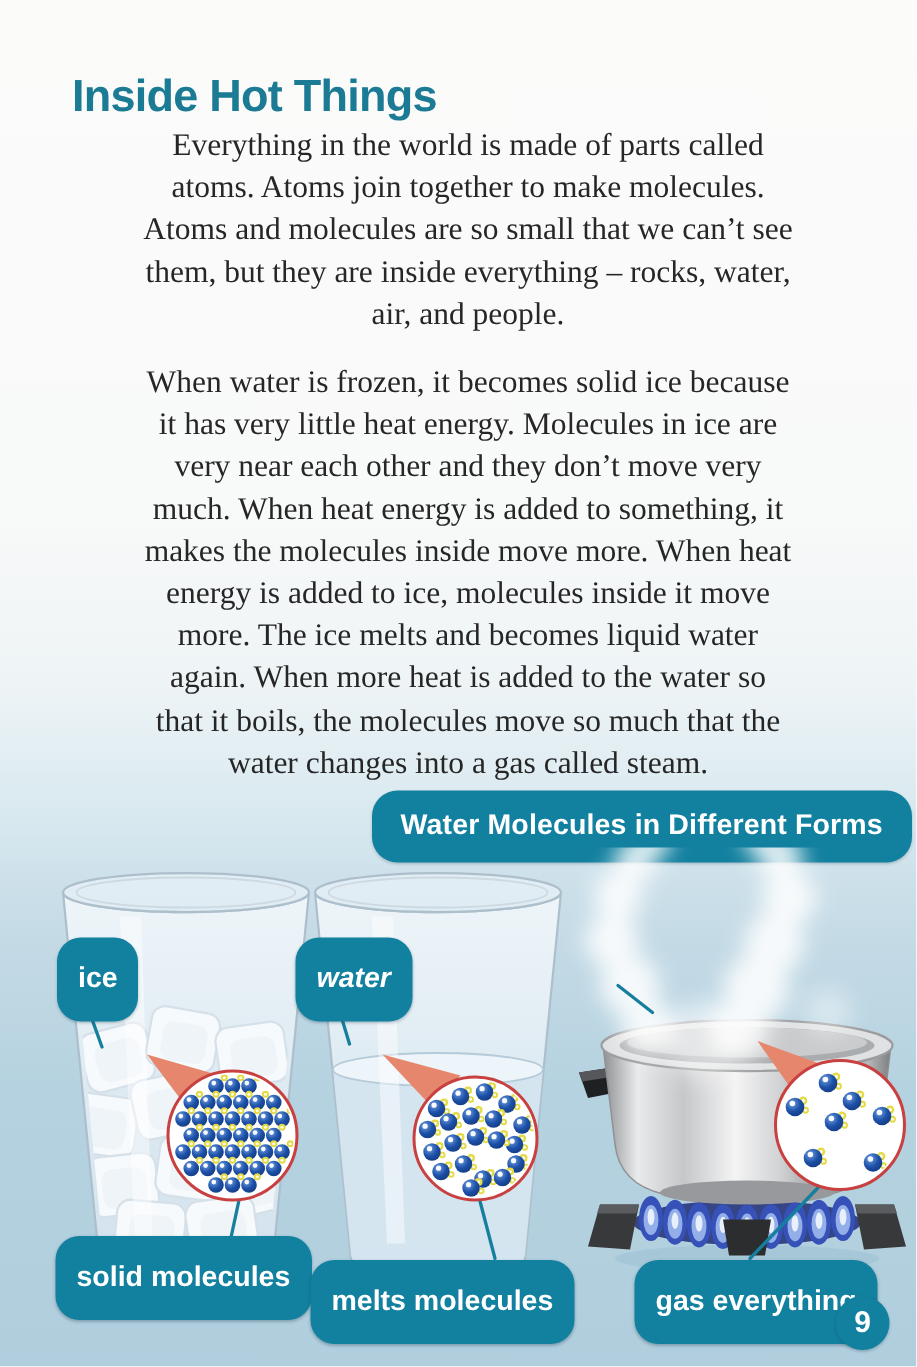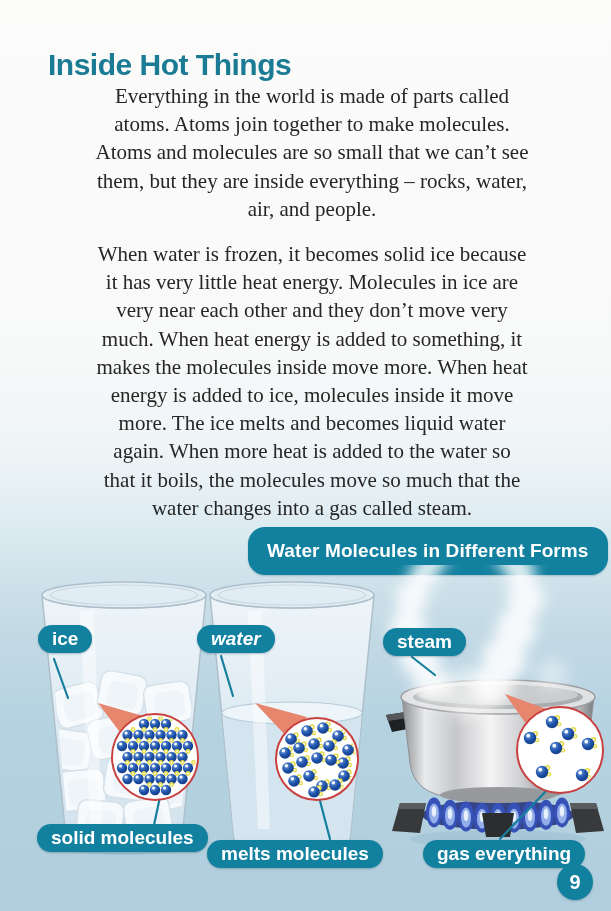--- a/index.html
+++ b/index.html
@@ -21,21 +21,21 @@
   #para2{top:240px;}
   .banner{
     position:absolute;top:527px;left:248px;height:48px;
     background:#12809f;border-radius:17px;
     display:flex;align-items:center;padding:0 19px;
     color:#ffffff;font-weight:bold;font-size:19px;letter-spacing:0.1px;
     box-shadow:0 1px 2px rgba(20,60,80,.25);
   }
   .pill{
     position:absolute;background:#12809f;color:#fff;font-weight:bold;
-    font-size:19px;border-radius:16px;padding:3px 14px;white-space:nowrap;
+    font-size:19px;border-radius:16px;padding:17px 14px;white-space:nowrap;
     box-shadow:0 1px 2px rgba(20,60,80,.3);
   }
   #pill-ice{left:38px;top:625px;}
   #pill-water{left:197px;top:625px;font-style:italic;}
   #pill-steam{left:383px;top:628px;}
   #cap-solid{left:37px;top:824px;}
   #cap-liquid{left:207px;top:840px;}
   #cap-gas{left:423px;top:840px;}
   .figure-svg{position:absolute;left:0;top:565px;}
   .page-num{
@@ -716,19 +716,18 @@
             <circle cx="7" cy="2.2" r="1.035" fill="#ffffff" opacity="0.85"></circle>
             <circle cx="0" cy="0" r="6.2" fill="url(#molBlue)"></circle>
             <circle cx="-1.7360000000000002" cy="-2.3560000000000003" r="1.8599999999999999" fill="#ffffff" opacity="0.95"></circle>
           </g>
         </g>
     </g>
   </svg>
 
   <div class="pill" id="pill-ice">ice</div>
   <div class="pill" id="pill-water">water</div>
-  <div class="pill" id="pill-steam">steam</div>
   <div class="pill" id="cap-solid">solid molecules</div>
   <div class="pill" id="cap-liquid">melts molecules</div>
   <div class="pill" id="cap-gas">gas everything</div>
 
   <div class="page-num">9</div>
 </div>
 
 </body></html>

